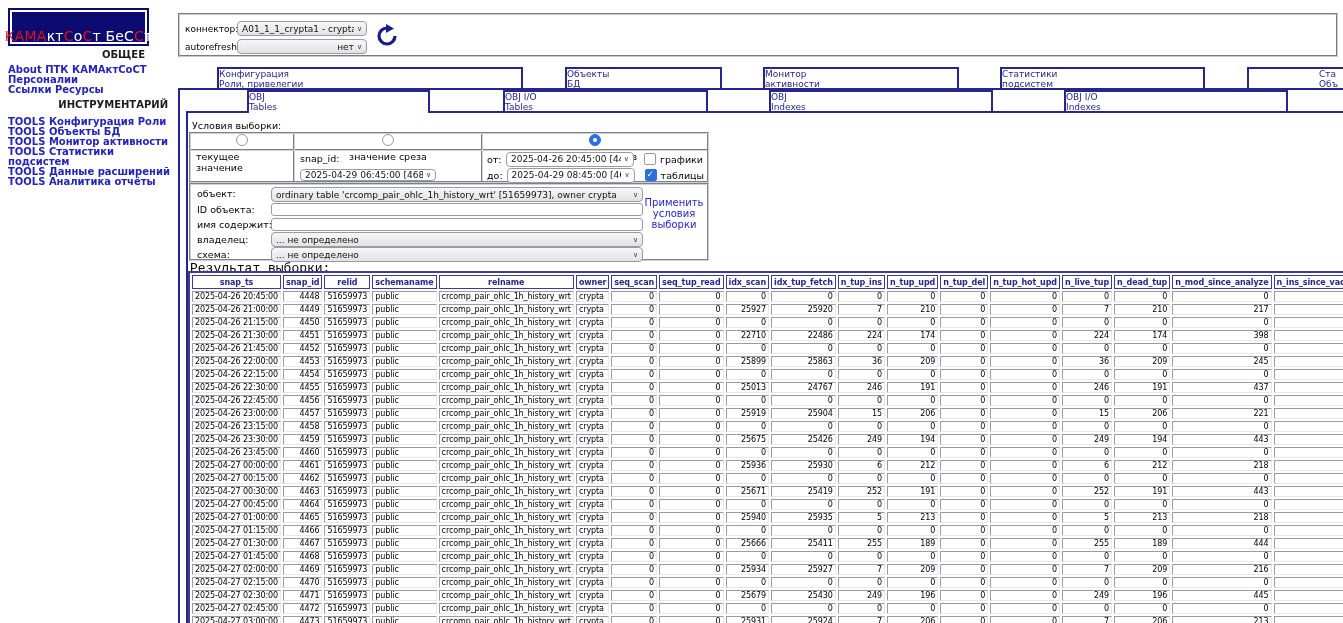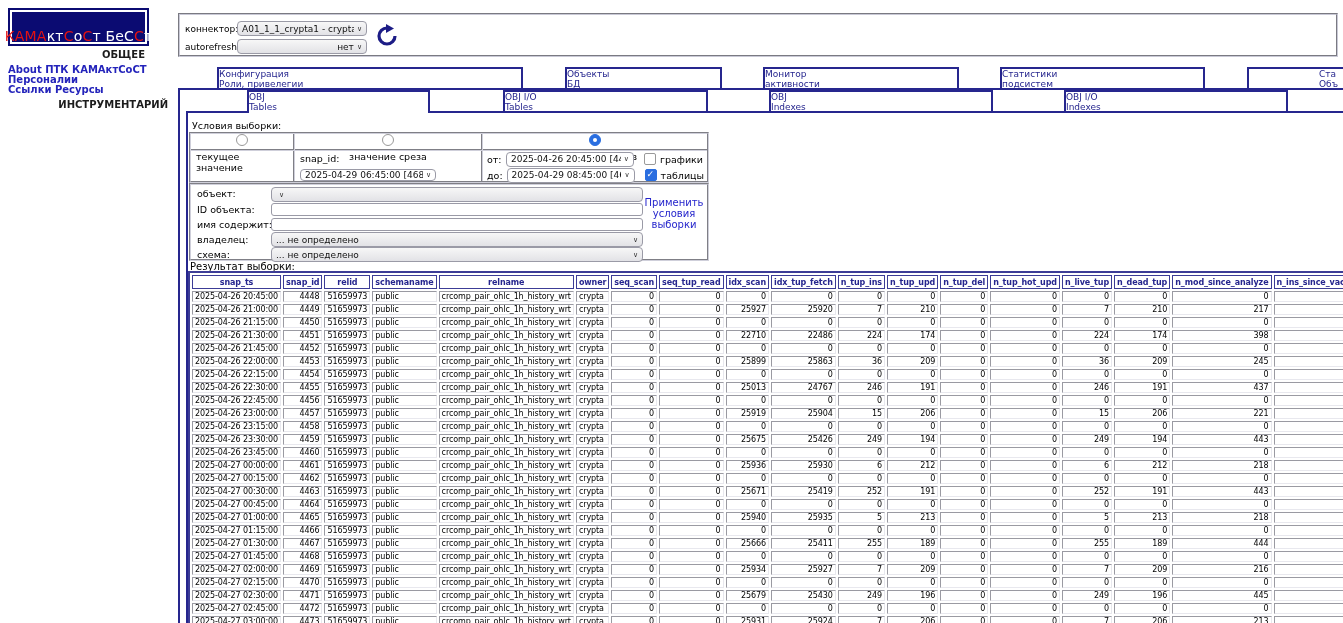--- a/index.html
+++ b/index.html
@@ -69,21 +69,21 @@
     color:#fff; font-size:9px; }
 
   .objform { position:absolute; left:189px; top:183px; width:520px; height:78px;
     border:2px groove #cfcfda; box-sizing:border-box; background:#fff; }
   .flabel { position:absolute; left:6px; font-size:9.5px; color:#000; }
   .fctl { left:80px; width:372px; }
   .apply { position:absolute; left:452px; top:12px; width:62px; text-align:center;
     font-size:10px; color:#2424cc; line-height:11px; text-decoration:none; display:block; }
 
   
-  .res-title { position:absolute; left:190px; top:261px; font-size:10px; color:#000; }
+  .res-title { position:absolute; left:190px; top:261px; font-size:13px; color:#000;font-family:Liberation Mono, monospace; }
   table.results { position:absolute; left:188px; top:271px; border-collapse:separate;
     border-spacing:2px; border:2px solid #3c3c96; background:#fff;
     table-layout:fixed; font-size:8px; letter-spacing:-0.1px; }
   table.results th { color:#26268e; font-weight:bold; border:1px solid #3c3c96;
     padding:1px 2px; white-space:nowrap; overflow:hidden; font-size:8px; height:10px;
     text-align:center; }
   table.results td { border-style:solid; border-width:1px;
     border-color:#9a9aa2 #e8e8ee #e8e8ee #9a9aa2; padding:0 2px;
     white-space:nowrap; overflow:hidden; height:9px; line-height:9px; color:#000; }
   td.r { text-align:right; } td.l { text-align:left; }
@@ -95,20 +95,28 @@
   <div class="logo-box">
     <span><span style="color: rgb(227, 18, 18);">КАМА</span><span style="color: rgb(255, 255, 255);">кт</span><span style="color: rgb(227, 18, 18);">С</span><span style="color: rgb(255, 255, 255);">о</span><span style="color: rgb(227, 18, 18);">С</span><span style="color: rgb(255, 255, 255);">т</span><span style="color: rgb(255, 255, 255);"> Бе</span><span style="color: rgb(255, 255, 255);">С</span><span style="color: rgb(227, 18, 18);">С</span><span style="color: rgb(255, 255, 255);">т</span></span>
   </div>
   <div class="side-head" id="head1">ОБЩЕЕ</div>
   <nav class="side-links" id="links1">
     <a href="#">About ПТК КАМАктСоСТ</a>
     <a href="#">Персоналии</a>
     <a href="#">Ссылки Ресурсы</a>
   </nav>
   <div class="side-head" id="head2">ИНСТРУМЕНТАРИЙ</div>
+  <nav class="side-links" id="links2">
+    <a href="#">TOOLS Конфигурация Роли</a>
+    <a href="#">TOOLS Объекты БД</a>
+    <a href="#">TOOLS Монитор активности</a>
+    <a href="#">TOOLS Статистики подсистем</a>
+    <a href="#">TOOLS Данные расширений</a>
+    <a href="#">TOOLS Аналитика отчёты</a>
+  </nav>
 </div>
 
 <div class="topbar">
   <span class="tb-label" style="left:5px;top:9px">коннектор:</span>
   <span class="select right" style="left:57px;top:6px;width:130px">
     <span class="sel-text">A01_1_1_crypta1 - crypta_1_1</span>
     <span class="chev">∨</span>
   </span>
   <span class="tb-label" style="left:5px;top:27px">autorefresh:</span>
   <span class="select right" style="left:57px;top:24px;width:130px">
@@ -203,20 +211,21 @@
       </span>
       <span class="checkbox on" style="margin-left:6px"></span>
       <span>таблицы</span>
     </div>
   </div>
 </div>
 
 <div class="objform z">
   <span class="flabel" style="top:3px">объект:</span>
   <span class="select fctl" style="top:2px">
+    <span class="sel-text">ordinary table 'crcomp_pair_ohlc_1h_history_wrt' [51659973], owner crypta</span>
     <span class="chev">∨</span>
   </span>
   <span class="flabel" style="top:19px">ID объекта:</span>
   <span class="text-input fctl" style="top:18px"></span>
   <span class="flabel" style="top:34px">имя содержит:</span>
   <span class="text-input fctl" style="top:33px"></span>
   <span class="flabel" style="top:49px">владелец:</span>
   <span class="select fctl" style="top:47px">
     <span class="sel-text">... не определено</span>
     <span class="chev">∨</span>

